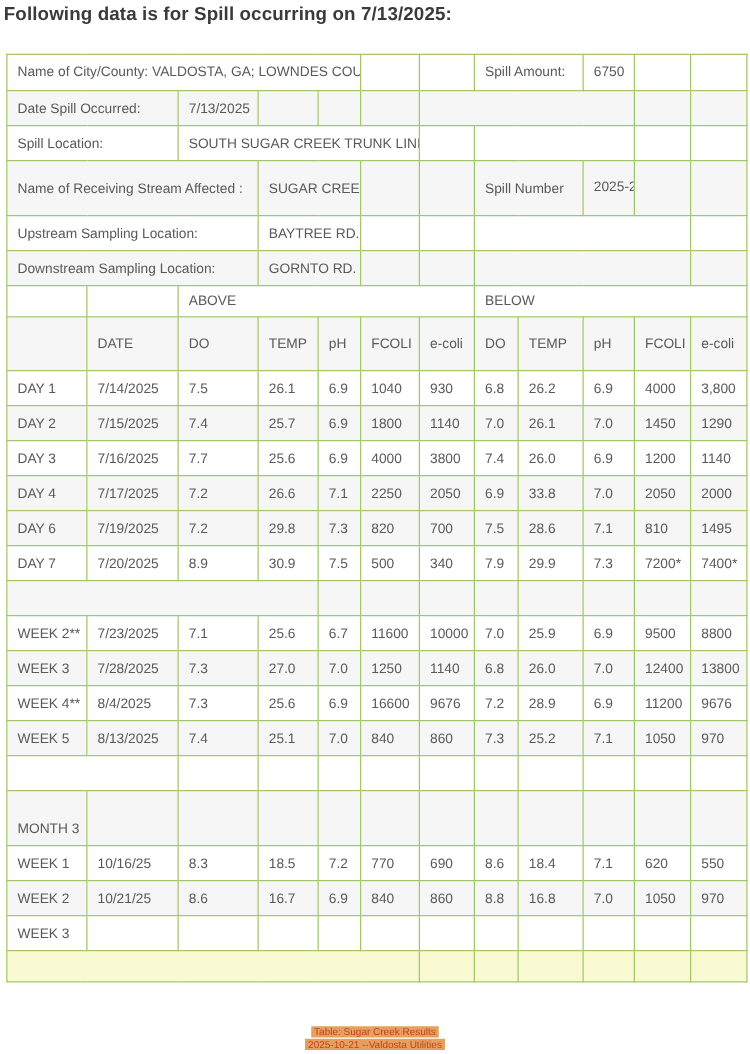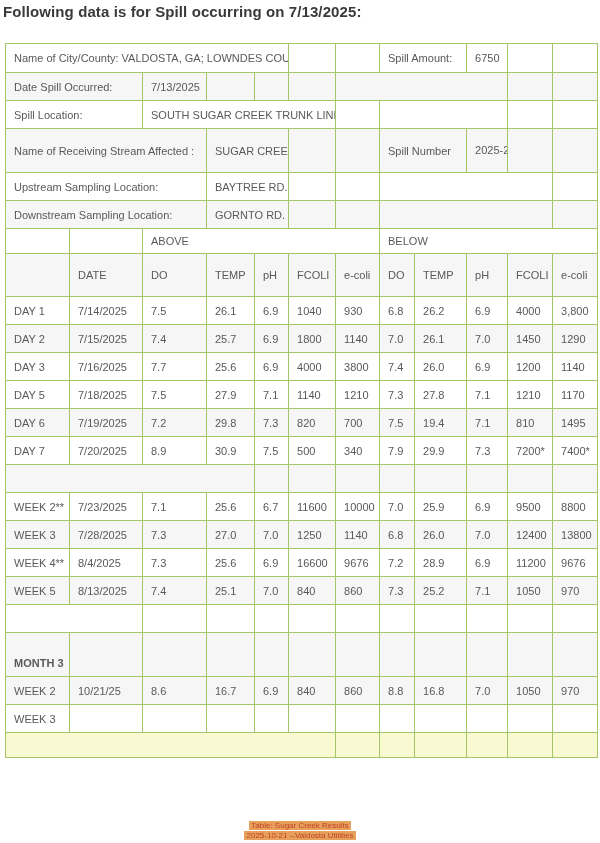--- a/index.html
+++ b/index.html
@@ -38,21 +38,21 @@
   tr.r29{height:29px;}
   tr.r27{height:25px;}
   tr.r43{height:43px;}
   tr.r44{height:44px;}
   tr.r25{height:25px;}
   tr.w td{background:var(--row-white);}
   tr.g td{background:var(--row-alt);}
   tr.cap td{background:var(--caption-row-bg);}
   td.lo{vertical-align:bottom;padding-bottom:8px;}
   td.wrap{white-space:normal;word-break:break-word;line-height:13px;}
-  tr.month{height:44px;font-weight:bold;}
+  tr.month{height:44px;}
   tr.month td{vertical-align:bottom;padding-bottom:7px;}
   .caption-overlay{
     position:absolute;top:821px;left:0;width:600px;
     text-align:center;font-size:8px;line-height:10px;
     pointer-events:none;
   }
   .caption-overlay .hl{
     background:var(--caption-hl-bg);
     color:var(--caption-text);
     padding:0 2px;
@@ -191,44 +191,44 @@
         <td>25.6</td>
         <td>6.9</td>
         <td>4000</td>
         <td>3800</td>
         <td>7.4</td>
         <td>26.0</td>
         <td>6.9</td>
         <td>1200</td>
         <td>1140</td>
       </tr>
-      <tr class="w">
-        <td>DAY 5</td>
-        <td>7/18/2025</td>
-        <td>7.5</td>
-        <td>27.9</td>
+      <tr class="g">
+        <td>DAY 4</td>
+        <td>7/17/2025</td>
+        <td>7.2</td>
+        <td>26.6</td>
         <td>7.1</td>
-        <td>1140</td>
-        <td>1210</td>
-        <td>7.3</td>
-        <td>27.8</td>
-        <td>7.1</td>
-        <td>1210</td>
-        <td>1170</td>
+        <td>2250</td>
+        <td>2050</td>
+        <td>6.9</td>
+        <td>33.8</td>
+        <td>7.0</td>
+        <td>2050</td>
+        <td>2000</td>
       </tr>
       <tr class="g">
         <td>DAY 6</td>
         <td>7/19/2025</td>
         <td>7.2</td>
         <td>29.8</td>
         <td>7.3</td>
         <td>820</td>
         <td>700</td>
         <td>7.5</td>
-        <td>19.4</td>
+        <td>28.6</td>
         <td>7.1</td>
         <td>810</td>
         <td>1495</td>
       </tr>
       <tr class="w">
         <td>DAY 7</td>
         <td>7/20/2025</td>
         <td>8.9</td>
         <td>30.9</td>
         <td>7.5</td>
@@ -339,20 +339,34 @@
         <td></td>
         <td></td>
         <td></td>
         <td></td>
         <td></td>
         <td></td>
         <td></td>
         <td></td>
         <td></td>
       </tr>
+      <tr class="w">
+        <td>WEEK 1</td>
+        <td>10/16/25</td>
+        <td>8.3</td>
+        <td>18.5</td>
+        <td>7.2</td>
+        <td>770</td>
+        <td>690</td>
+        <td>8.6</td>
+        <td>18.4</td>
+        <td>7.1</td>
+        <td>620</td>
+        <td>550</td>
+      </tr>
       <tr class="g">
         <td>WEEK 2</td>
         <td>10/21/25</td>
         <td>8.6</td>
         <td>16.7</td>
         <td>6.9</td>
         <td>840</td>
         <td>860</td>
         <td>8.8</td>
         <td>16.8</td>

